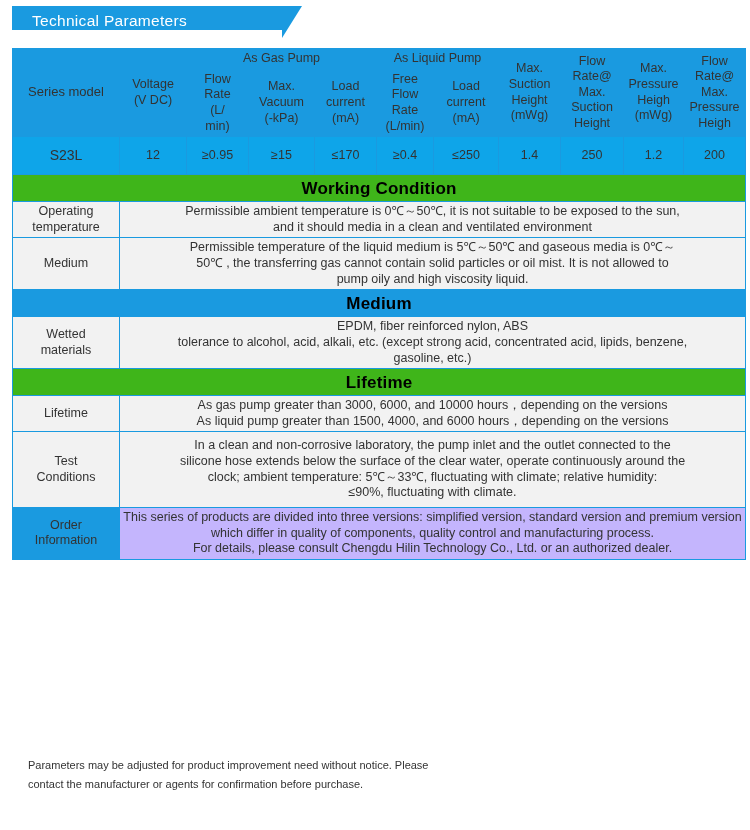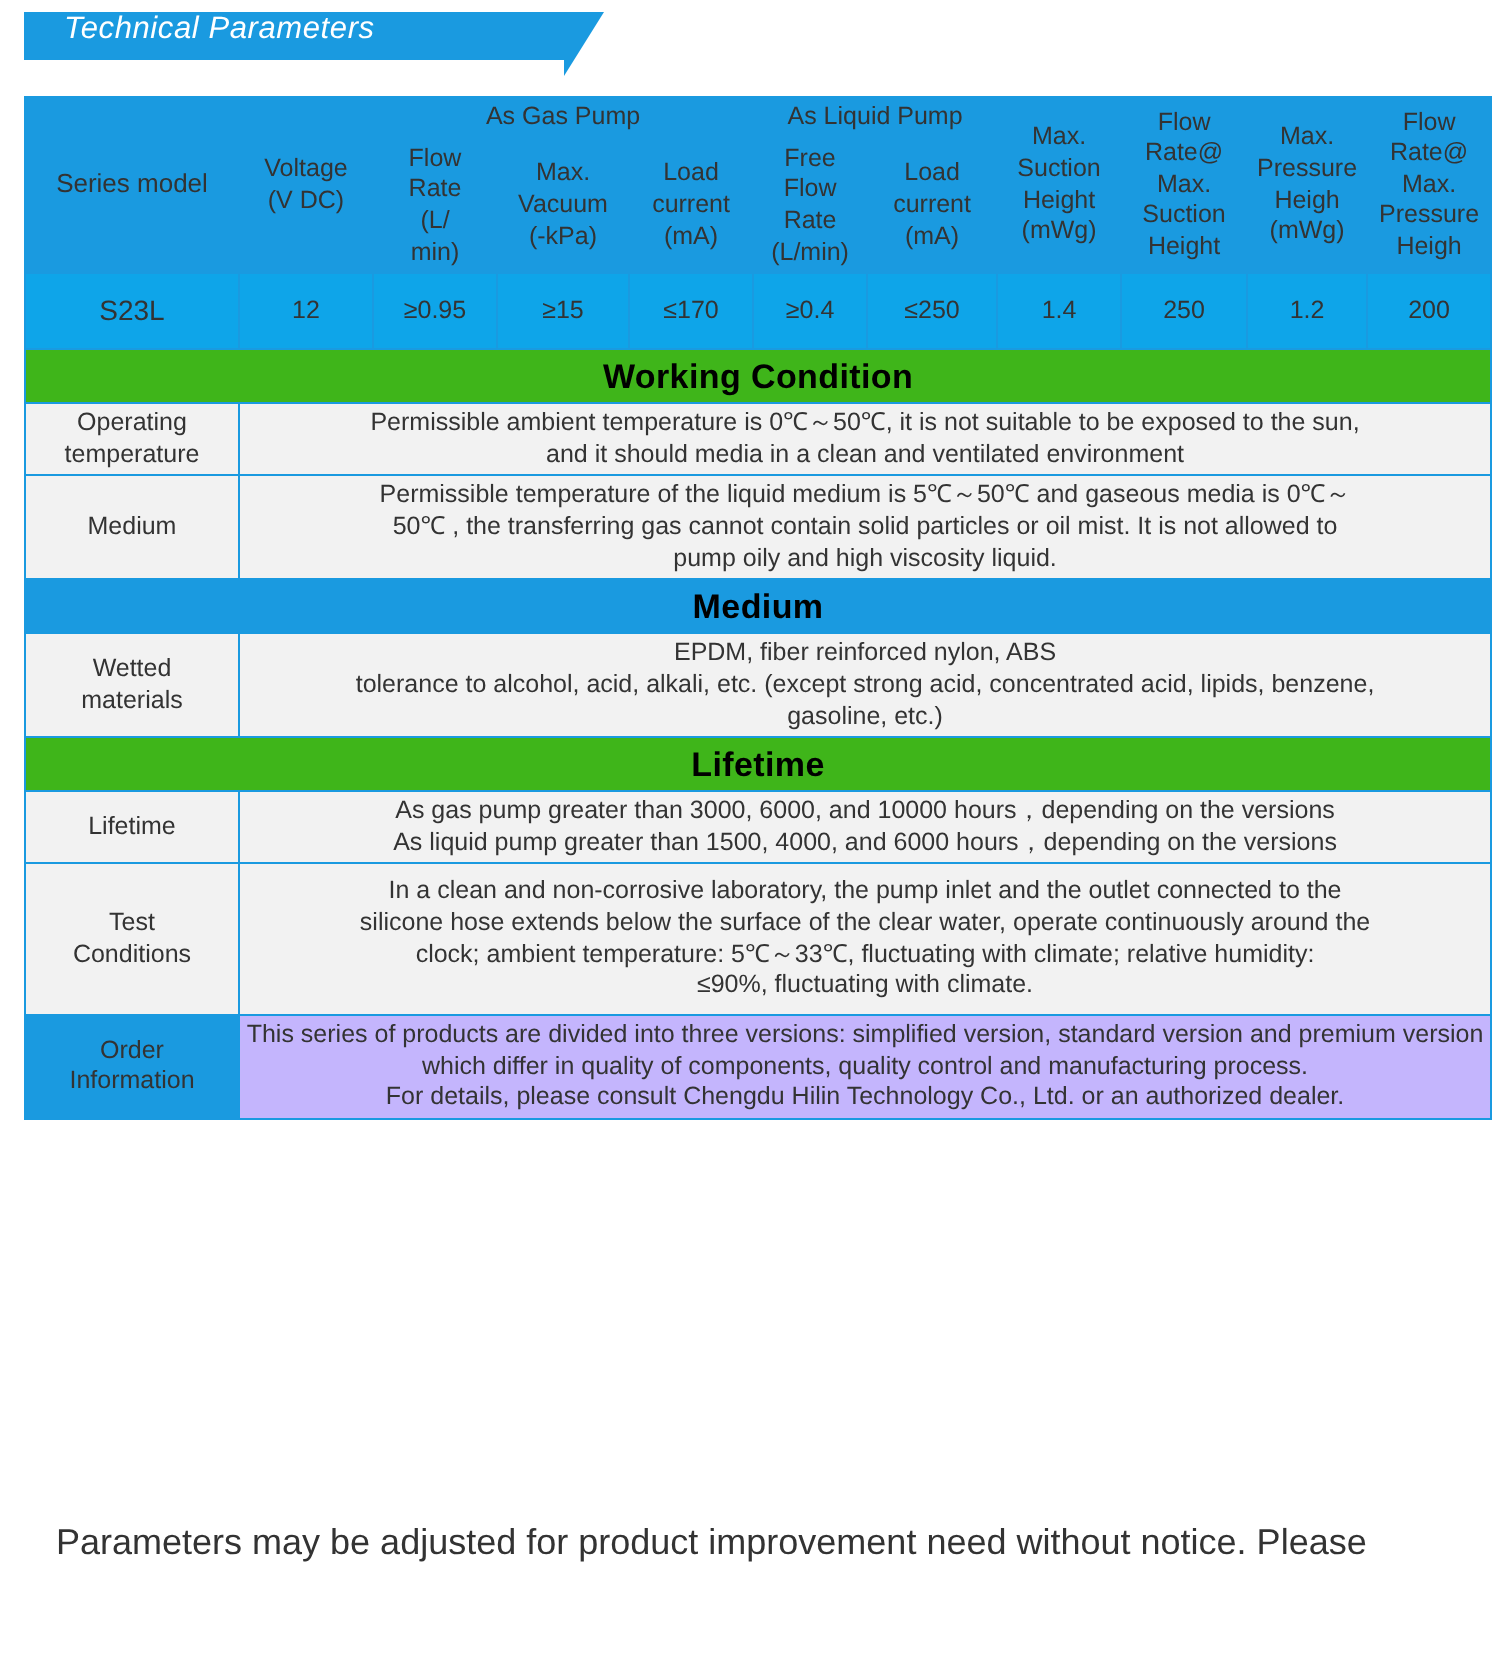--- a/index.html
+++ b/index.html
@@ -20,22 +20,21 @@
   .banner-wrap {
     position: absolute;
     left: 12px; top: 6px;
     width: 726px; height: 32px;
   }
   .banner {
     position: relative;
     width: 270px; height: 24px;
     background: #1a9ae0;
     display: flex;
-    align-items: flex-start;
-    font-style: italic;
+    align-items: flex-end;
   }
   .banner:after {
     content: "";
     position: absolute;
     right: -20px; top: 0;
     width: 0; height: 0;
     border-top: 32px solid #1a9ae0;
     border-right: 20px solid transparent;
   }
   .banner-title {
@@ -120,21 +119,21 @@
     line-height: 1.5;
   }
 
   .ln { display: block; }
 
   
   .footer {
     position: absolute;
     left: 28px; top: 756px;
     width: 700px;
-    font-size: 18px;
+    font-size: 11px;
     color: #333333;
     line-height: 1.75;
     text-align: justify;
   }
   .footer .l2 { display: block; }
 </style>
 </head>
 <body>
 
 <div id="page">
@@ -310,15 +309,16 @@
         <span class="ln">This series of products are divided into three versions: simplified version, standard version and premium version</span>
         <span class="ln">which differ in quality of components, quality control and manufacturing process.</span>
         <span class="ln">For details, please consult Chengdu Hilin Technology Co., Ltd. or an authorized dealer.</span>
       </td>
     </tr>
   </tbody>
     </table>
 
   <div class="footer">
     <span class="ln">Parameters  may  be  adjusted  for  product  improvement  need  without  notice.  Please</span>
+    <span class="ln l2">contact the manufacturer or agents for confirmation before purchase.</span>
   </div>
 
 </div>
 
 </body></html>

